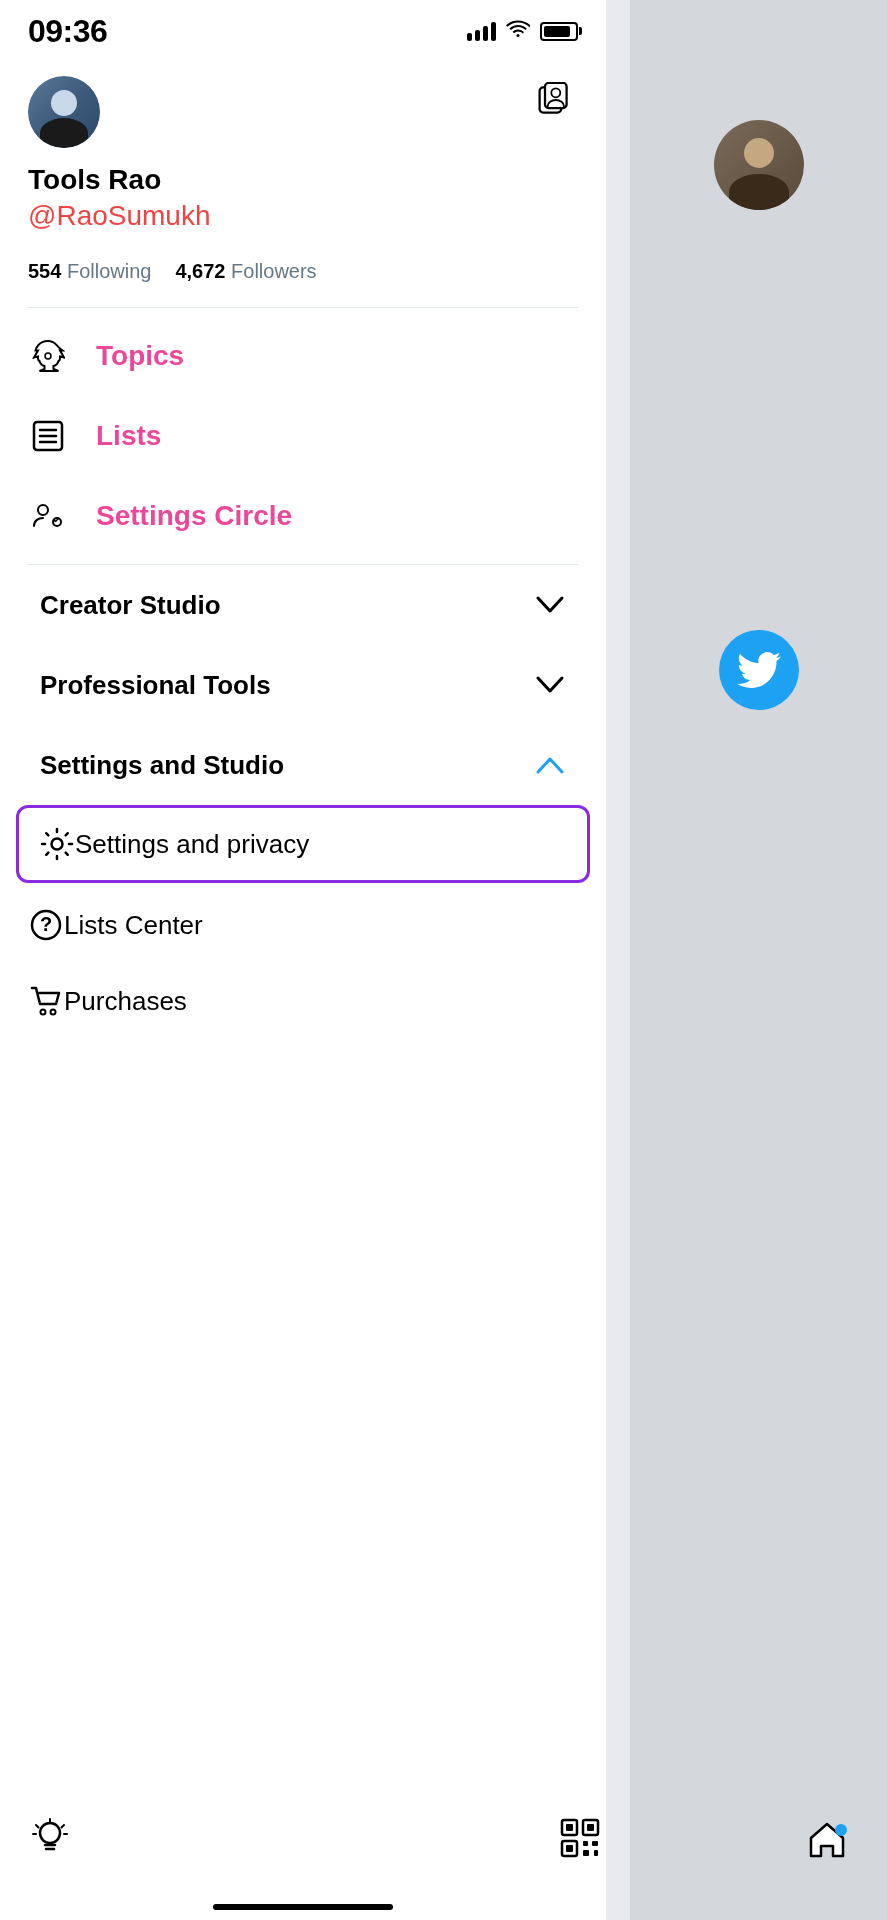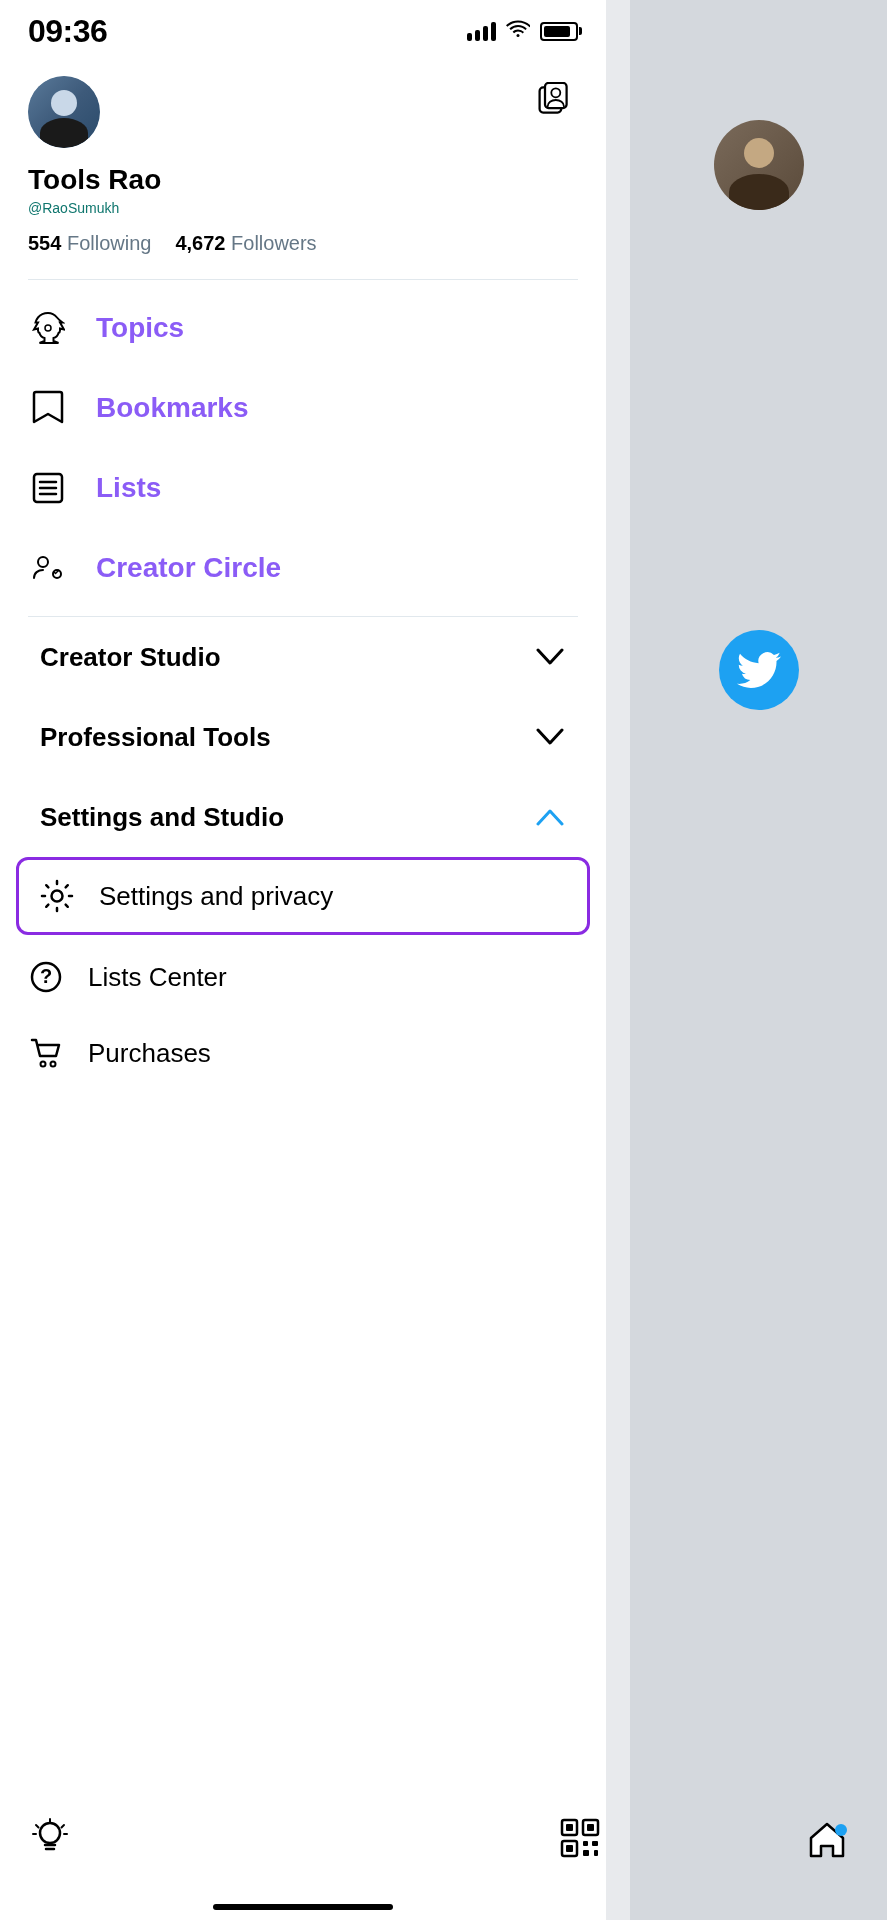--- a/index.html
+++ b/index.html
@@ -163,23 +163,23 @@
     }
 
     .profile-name {
       font-size: 28px;
       font-weight: 800;
       color: #000;
       margin-bottom: 4px;
     }
 
     .profile-handle {
-      font-size: 14px;
-      color: #0f766e;
-      margin-bottom: 16px;
+      font-size: 28px;
+      color: #ef4444;
+      margin-bottom: 28px;
     }
 
     .profile-stats {
       display: flex;
       gap: 24px;
       font-size: 20px;
       text-align: center;
     }
 
     .profile-stats .stat-number {
@@ -216,21 +216,21 @@
       height: 40px;
       display: flex;
       align-items: center;
       justify-content: center;
       flex-shrink: 0;
     }
 
     .menu-label {
       font-size: 28px;
       font-weight: 700;
-      color: #8b5cf6;
+      color: #ec4899;
     }
 
     .collapsible-header {
       display: flex;
       justify-content: space-between;
       align-items: center;
       padding: 24px 40px;
       cursor: pointer;
     }
 
@@ -251,21 +251,20 @@
     
     .expanded-items {
       padding: 0;
     }
 
     .expanded-item {
       display: flex;
       align-items: center;
       padding: 20px 28px 20px 28px;
       cursor: pointer;
-      gap: 24px;
     }
 
     .expanded-item.highlighted {
       border: 3px solid #8a2be2;
       border-radius: 12px;
       margin: 0 16px 4px 16px;
       padding: 18px 20px;
     }
 
     .expanded-label {
@@ -443,28 +442,20 @@
     <div class="menu-item">
       <div class="menu-icon">
         <svg width="34" height="34" viewBox="0 0 34 34" fill="none">
           <path d="M17 2C13 2 9.5 3.5 7 6.5c-2 2.5-2.5 5-2.5 5H7l-4 7 4-1v2c0 1 .5 2 1.5 2.5 0 0 1 4 5 5v3l-5 2h19l-5-2v-3c4-1 5-5 5-5 1-.5 1.5-1.5 1.5-2.5v-2l4 1-4-7h2.5S28 9 26 6.5C23.5 3.5 21 2 17 2z" stroke="#000" stroke-width="2" fill="none"></path>
           <circle cx="17" cy="17" r="3" stroke="#000" stroke-width="1.5" fill="none"></circle>
         </svg>
       </div>
       <span class="menu-label">Topics</span>
     </div>
 
-    <div class="menu-item">
-      <div class="menu-icon">
-        <svg width="32" height="36" viewBox="0 0 32 36" fill="none">
-          <path d="M4 2h24a2 2 0 012 2v28l-14-8-14 8V4a2 2 0 012-2z" stroke="#000" stroke-width="2.5" fill="none" stroke-linejoin="round"></path>
-        </svg>
-      </div>
-      <span class="menu-label">Bookmarks</span>
-    </div>
 
     <div class="menu-item">
       <div class="menu-icon">
         <svg width="34" height="34" viewBox="0 0 34 34" fill="none">
           <rect x="3" y="3" width="28" height="28" rx="3" stroke="#000" stroke-width="2.5" fill="none"></rect>
           <line x1="9" y1="11" x2="25" y2="11" stroke="#000" stroke-width="2.5" stroke-linecap="round"></line>
           <line x1="9" y1="17" x2="25" y2="17" stroke="#000" stroke-width="2.5" stroke-linecap="round"></line>
           <line x1="9" y1="23" x2="25" y2="23" stroke="#000" stroke-width="2.5" stroke-linecap="round"></line>
         </svg>
       </div>
@@ -473,21 +464,21 @@
 
     <div class="menu-item">
       <div class="menu-icon">
         <svg width="36" height="36" viewBox="0 0 36 36" fill="none">
           <circle cx="13" cy="12" r="5" stroke="#000" stroke-width="2" fill="none"></circle>
           <path d="M4 28c0-5 4-8 9-8" stroke="#000" stroke-width="2" fill="none" stroke-linecap="round"></path>
           <circle cx="27" cy="24" r="4" stroke="#000" stroke-width="2" fill="none"></circle>
           <path d="M24 22l1.5 1.5 3-3" stroke="#000" stroke-width="1.5" fill="none" stroke-linecap="round" stroke-linejoin="round"></path>
         </svg>
       </div>
-      <span class="menu-label">Creator Circle</span>
+      <span class="menu-label">Settings Circle</span>
     </div>
   </div>
 
   <div class="divider"></div>
 
   <div>
 
     <div class="collapsible-header">
       <span class="collapsible-title">Creator Studio</span>
       <div class="chevron-icon">

